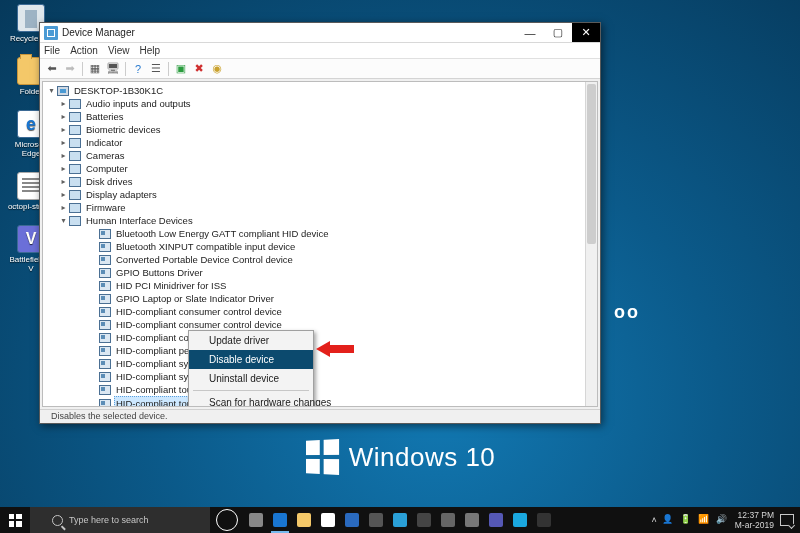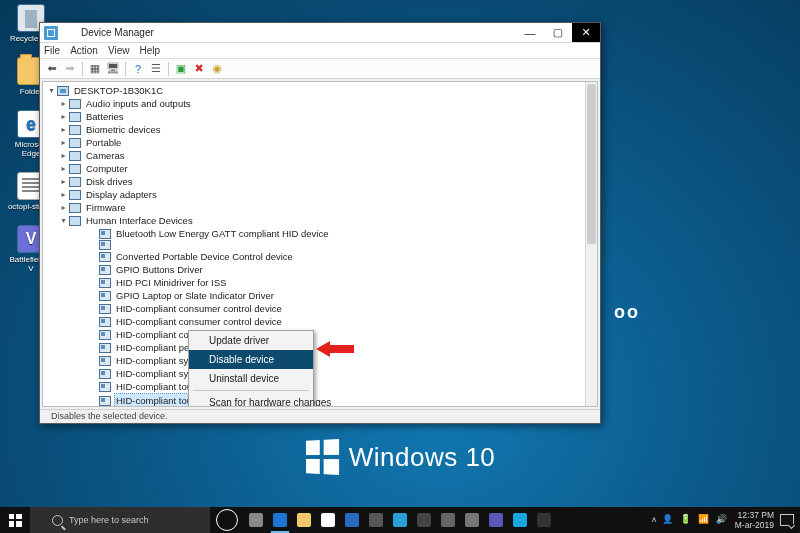--- a/index.html
+++ b/index.html
@@ -27,21 +27,21 @@
   .winlogo { position:absolute; left:50%; top:440px; transform:translate(-50%,0); display:flex; align-items:center; color:#fff; font-size:26px; font-weight:300; letter-spacing:.5px;}
   .winlogo .squares { width:34px; height:34px; margin-right:10px; position:relative; transform:perspective(80px) rotateY(-14deg);}
   .winlogo .squares span{position:absolute;background:#fff;width:15px;height:15px;}
   .winlogo .squares .a{left:0;top:0;} .winlogo .squares .b{right:0;top:0;} .winlogo .squares .c{left:0;bottom:0;} .winlogo .squares .d{right:0;bottom:0;}
 
   
   .wat{position:absolute;right:160px;bottom:210px;color:#fff;font-size:18px;font-weight:600;letter-spacing:2px;}
 
   
   .window { position:absolute; left:39px; top:22px; width:562px; height:402px; background:#f0f0f0; border:1px solid #5a5a5a; box-shadow:2px 2px 8px rgba(0,0,0,.5); display:flex; flex-direction:column; }
-  .titlebar{height:20px;background:#fff;display:flex;align-items:center;border-bottom:1px solid #d8d8d8;font-size:10px;color:#222;gap:19px;}
+  .titlebar{height:20px;background:#fff;display:flex;align-items:center;border-bottom:1px solid #d8d8d8;font-size:10px;color:#222;}
   .titlebar .ticon{width:14px;height:14px;margin:0 4px 0 4px;background:#4a9ad4;border-radius:1px;position:relative;}
   .titlebar .ticon::after{content:"";position:absolute;inset:3px;border:1px solid #fff;}
   .titlebar .title{flex:1;}
   .winbtns{display:flex;height:100%;}
   .winbtn{width:28px;display:flex;align-items:center;justify-content:center;font-size:11px;color:#222;}
   .winbtn.close{color:#fff;background:#000;}
 
   .menubar{height:16px;background:#fff;display:flex;align-items:center;font-size:10px;color:#333;padding:0 4px;border-bottom:1px solid #e0e0e0;}
   .menubar span{margin-right:10px;}
 
@@ -186,21 +186,21 @@
           <span class="lbl">Batteries</span>
         </div>
         <div class="node indent1">
           <span class="tw">▸</span>
           <span class="devico cat"></span>
           <span class="lbl">Biometric devices</span>
         </div>
         <div class="node indent1">
           <span class="tw">▸</span>
           <span class="devico cat"></span>
-          <span class="lbl">Portable</span>
+          <span class="lbl">Indicator</span>
         </div>
         <div class="node indent1">
           <span class="tw">▸</span>
           <span class="devico cat"></span>
           <span class="lbl">Cameras</span>
         </div>
         <div class="node indent1">
           <span class="tw">▸</span>
           <span class="devico cat"></span>
           <span class="lbl">Computer</span>
@@ -226,20 +226,21 @@
           <span class="lbl">Human Interface Devices</span>
         </div>
         <div class="node indent2">
           <span class="tw"></span>
           <span class="devico hid"></span>
           <span class="lbl">Bluetooth Low Energy GATT compliant HID device</span>
         </div>
         <div class="node indent2">
           <span class="tw"></span>
           <span class="devico hid"></span>
+          <span class="lbl">Bluetooth XINPUT compatible input device</span>
         </div>
         <div class="node indent2">
           <span class="tw"></span>
           <span class="devico hid"></span>
           <span class="lbl">Converted Portable Device Control device</span>
         </div>
         <div class="node indent2">
           <span class="tw"></span>
           <span class="devico hid"></span>
           <span class="lbl">GPIO Buttons Driver</span>

